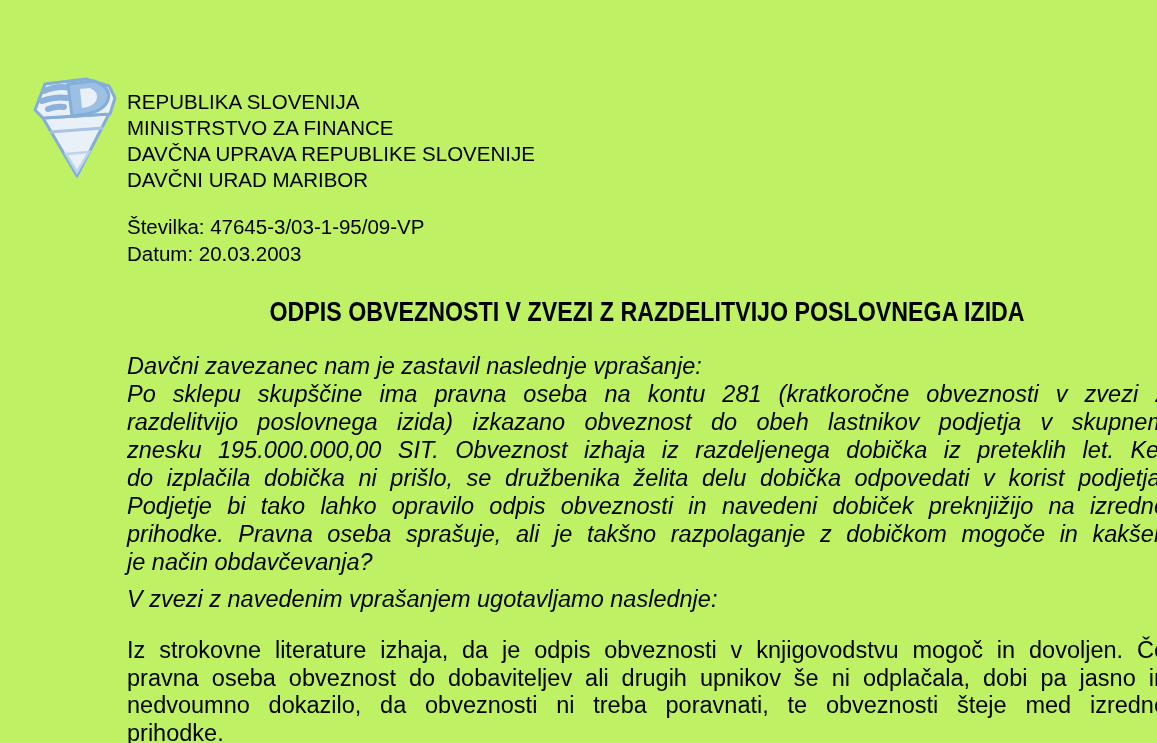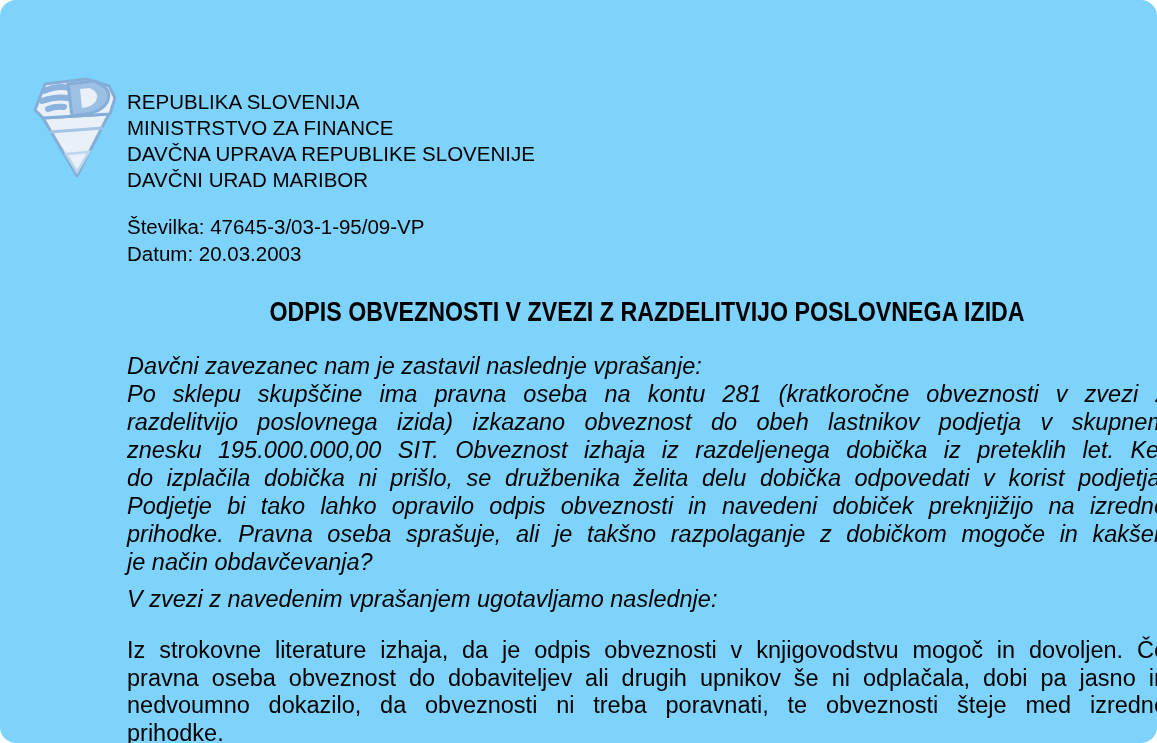--- a/index.html
+++ b/index.html
@@ -4,21 +4,21 @@
 <style>
   html, body { margin: 0; padding: 0; }
   body {
     width: 1157px; height: 743px;
     overflow: hidden;
     background: #ffffff;
     font-family: "Liberation Sans", sans-serif;
     color: #000000;
     position: relative;
   }
-  .page { position: absolute; inset: 0; background: #7dd3fc; border-radius: 16px; }
+  .page { position: absolute; inset: 0; background: #bef264; }
 
   .logo { position: absolute; left: 30px; top: 76px; width: 90px; height: 104px; }
 
   .block { position: absolute; left: 127px; width: 1040px; }
 
   .letterhead { top: 89px; }
   .letterhead-line { font-size: 20.5px; line-height: 26px; white-space: nowrap; }
 
   .refs { top: 213px; }
   .ref-line { font-size: 20.5px; line-height: 27px; white-space: nowrap; }

